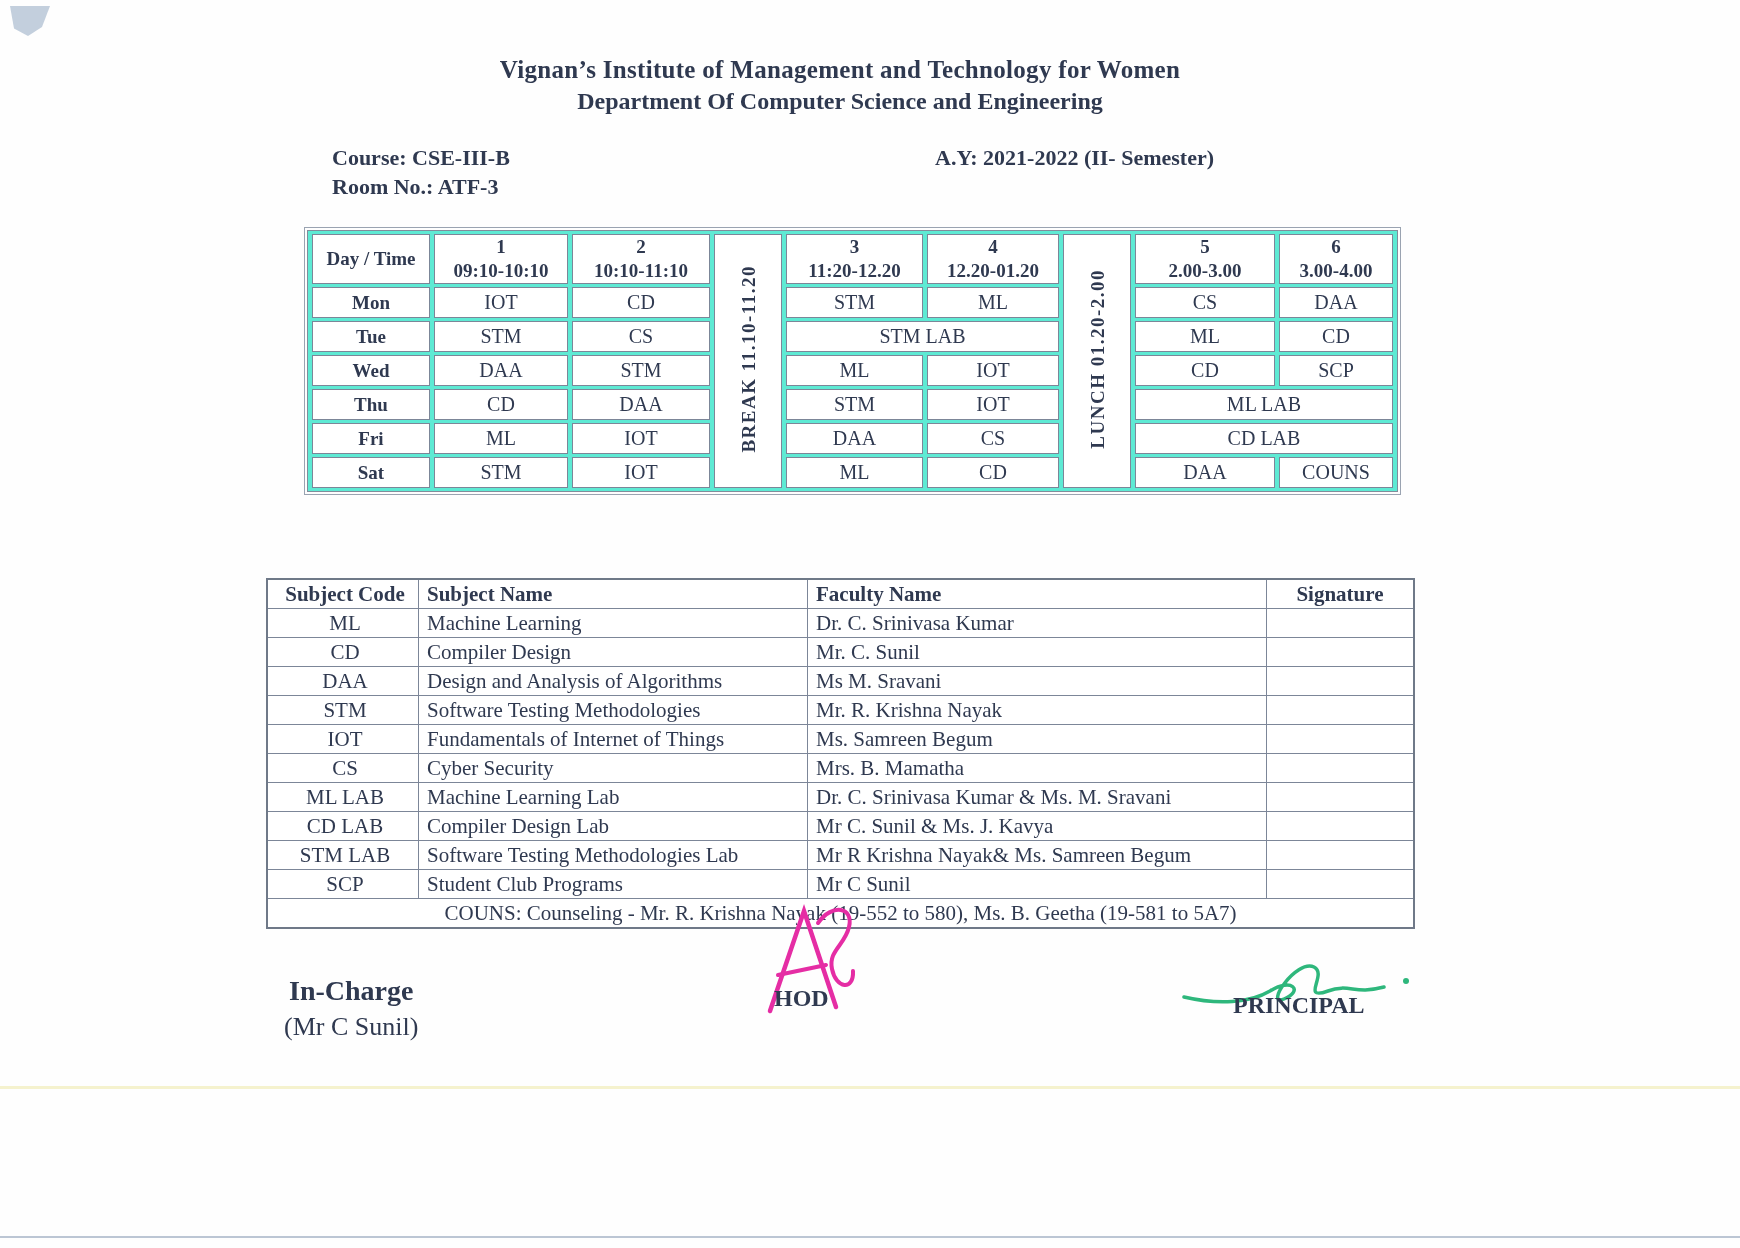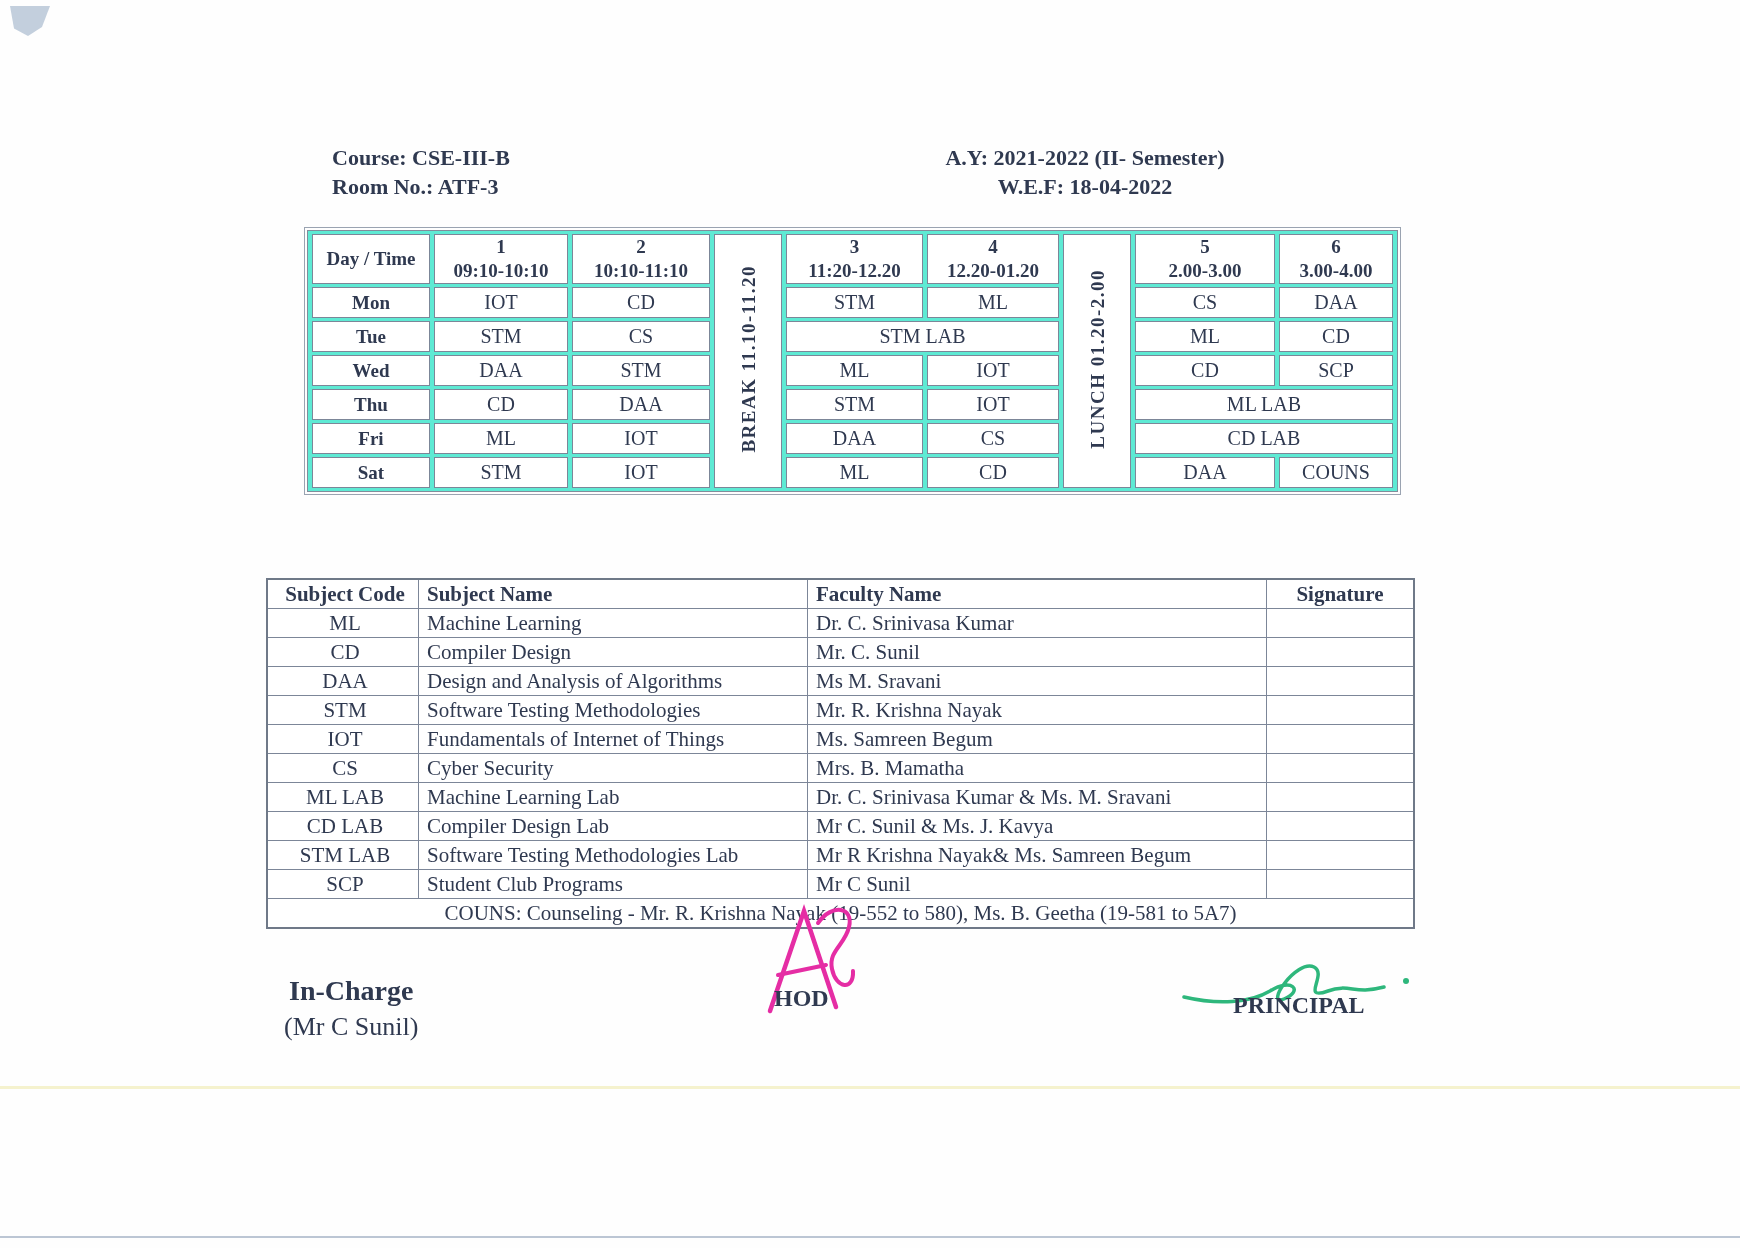--- a/index.html
+++ b/index.html
@@ -12,21 +12,21 @@
   .corner-mark{position:absolute;left:10px;top:6px;width:40px;height:30px;
     background:#c3cfdd;clip-path:polygon(0 0,100% 0,80% 70%,45% 100%,10% 75%);}
   .yellow-line{position:absolute;left:0;top:1086px;width:1740px;height:3px;background:#f3efc2;opacity:.8;}
   .bottom-edge{position:absolute;left:0;top:1236px;width:1740px;height:2px;background:#bcc6d4;}
 
   .title-block{position:absolute;left:0;top:56px;width:1680px;text-align:center;}
   .title1{font-size:25px;font-weight:bold;letter-spacing:.3px;}
   .title2{font-size:24px;font-weight:bold;margin-top:4px;}
 
   .info-left{position:absolute;left:332px;top:143px;font-size:22px;font-weight:bold;line-height:29px;}
-  .info-right{position:absolute;left:935px;top:143px;width:300px;text-align:center;font-size:22px;font-weight:bold;line-height:29px;}
+  .info-right{position:absolute;left:935px;top:143px;width:300px;font-size:22px;font-weight:bold;line-height:29px;}
 
   
   .tt-wrap{
     position:absolute;left:307px;top:230px;
     border:1.5px solid #828c9b;outline:1px solid #9aa3b1;outline-offset:2px;
     background:#5eead4;
   }
   table.tt{border-collapse:separate;border-spacing:4px 3px;}
   table.tt td,table.tt th{
     border:1.5px solid #7c8698;background:#fff;text-align:center;vertical-align:middle;
@@ -70,28 +70,31 @@
   .sig-hod{position:absolute;left:752px;top:903px;}
   .sig-principal{position:absolute;left:1178px;top:945px;}
 </style>
 </head>
 <body>
 
 <div class="page">
 
   <div class="corner-mark"></div>
 
+  <div class="title-block">
+    <div class="title1">Vignan’s Institute of Management and Technology for Women</div>
+    <div class="title2">Department Of Computer Science and Engineering</div>
+  </div>
 
   <div class="info-left">
     <div>Course: CSE-III-B</div>
     <div>Room No.:  ATF-3</div>
   </div>
   <div class="info-right">
     <div>A.Y: 2021-2022 (II- Semester)</div>
-    <div>W.E.F: 18-04-2022</div>
   </div>
 
   <div class="tt-wrap">
     <table class="tt">
       <tbody>
           <tr class="hrow">
         <th class="col-day">Day / Time</th>
         <th class="col-p1">
           <div>1</div>
           <div>09:10-10:10</div>

